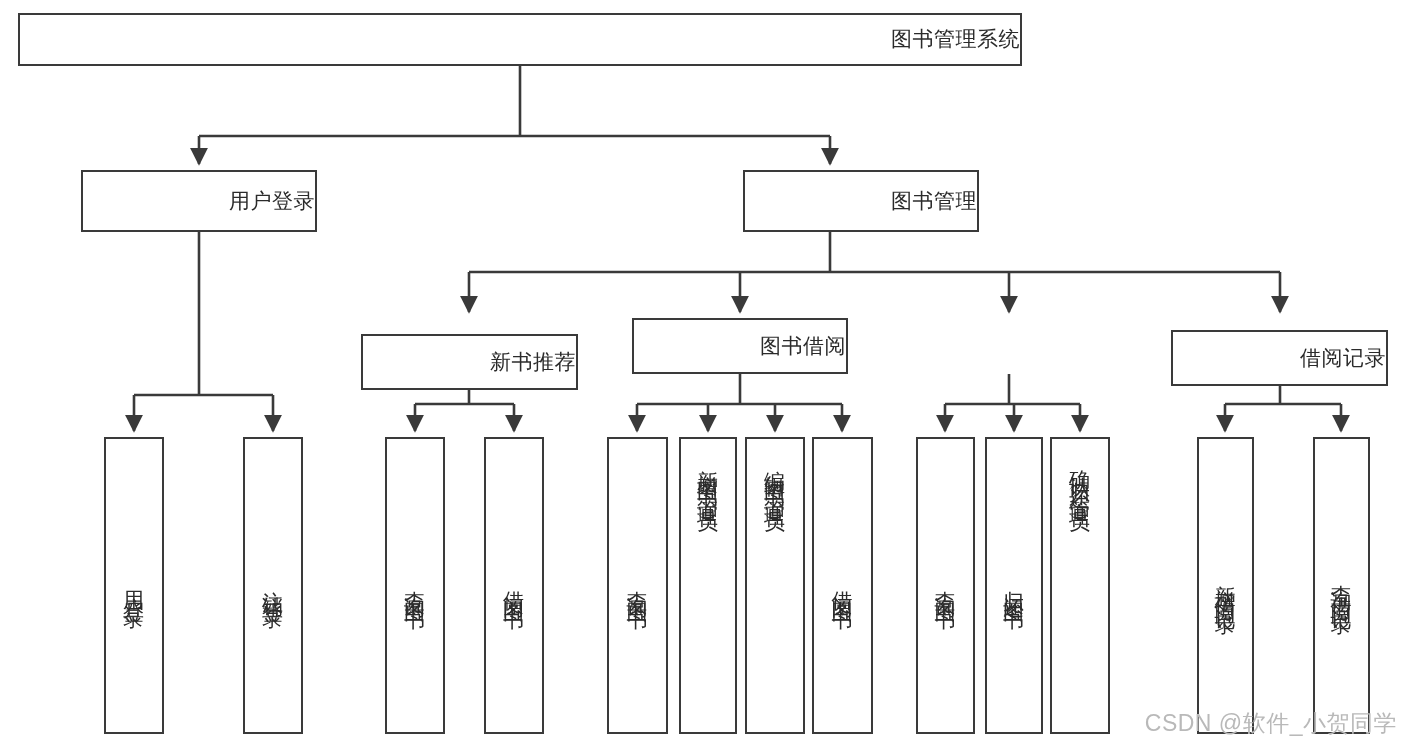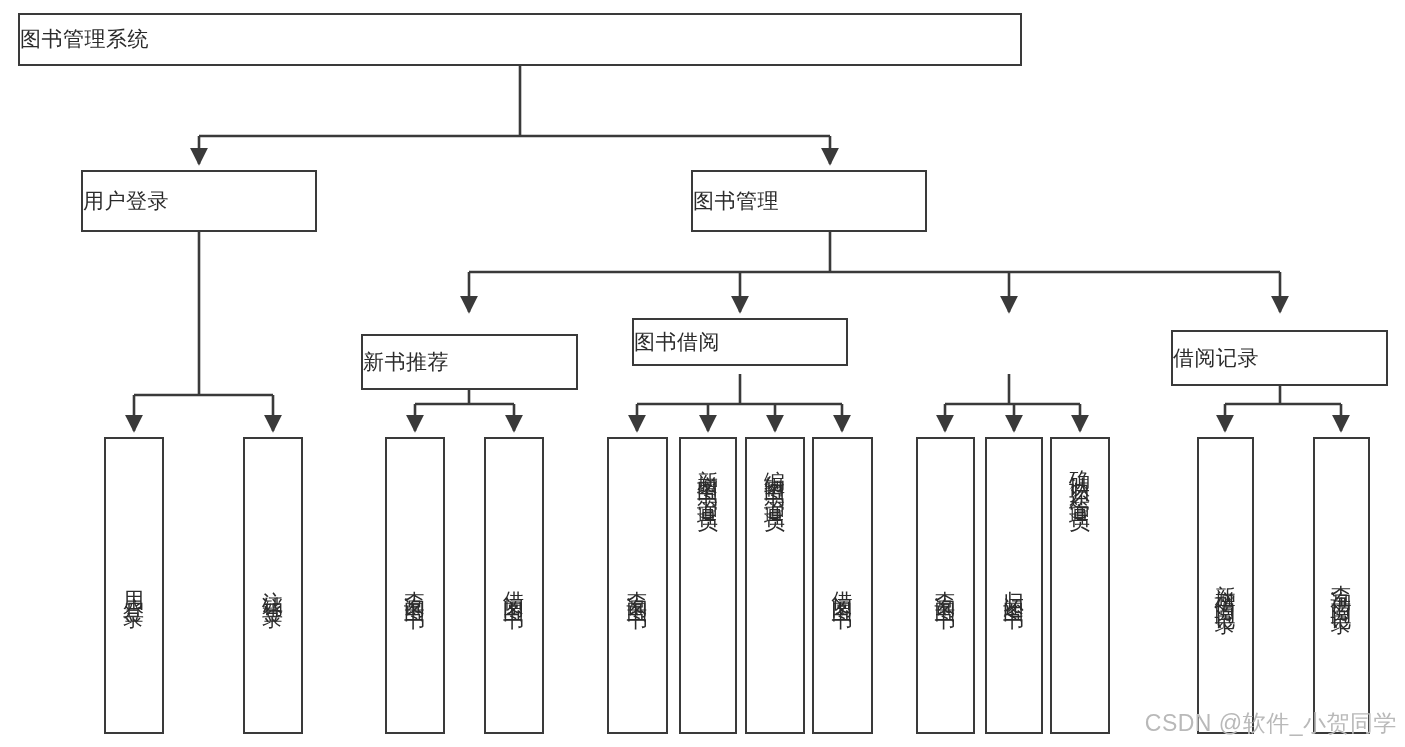--- a/index.html
+++ b/index.html
@@ -26,21 +26,21 @@
     width: 1405px;
     height: 747px;
   }
   .node-box {
     position: absolute;
     box-sizing: border-box;
     border: 2px solid #3a3a3a;
     background: #ffffff;
     display: flex;
     align-items: center;
-    justify-content: flex-start;
+    justify-content: flex-end;
     color: #2b2b2b;
   }
   .node-label {
     font-size: 21px;
     line-height: 1.15;
     white-space: nowrap;
     letter-spacing: 0.5px;
   }
   .node-box.vertical {
     align-items: flex-start;
@@ -125,28 +125,28 @@
     </g>
   </svg>
 
   <div class="node-box" style="left:18px; top:13px; width:1004px; height:53px;">
     <span class="node-label">图书管理系统</span>
   </div>
 
   <div class="node-box" style="left:81px; top:170px; width:236px; height:62px;">
     <span class="node-label">用户登录</span>
   </div>
-  <div class="node-box" style="left:691px; top:170px; width:236px; height:62px;">
+  <div class="node-box" style="left:743px; top:170px; width:236px; height:62px;">
     <span class="node-label">图书管理</span>
   </div>
 
   <div class="node-box" style="left:361px; top:334px; width:217px; height:56px;">
     <span class="node-label">新书推荐</span>
   </div>
-  <div class="node-box" style="left:632px; top:318px; width:216px; height:48px;">
+  <div class="node-box" style="left:632px; top:318px; width:216px; height:56px;">
     <span class="node-label">图书借阅</span>
   </div>
   <div class="node-box" style="left:1171px; top:330px; width:217px; height:56px;">
     <span class="node-label">借阅记录</span>
   </div>
 
   <div class="node-box vertical leaf-centered" style="left:104px; top:437px; width:60px; height:297px;">
     <span class="node-label">用户登录</span>
   </div>
   <div class="node-box vertical leaf-centered" style="left:243px; top:437px; width:60px; height:297px;">

